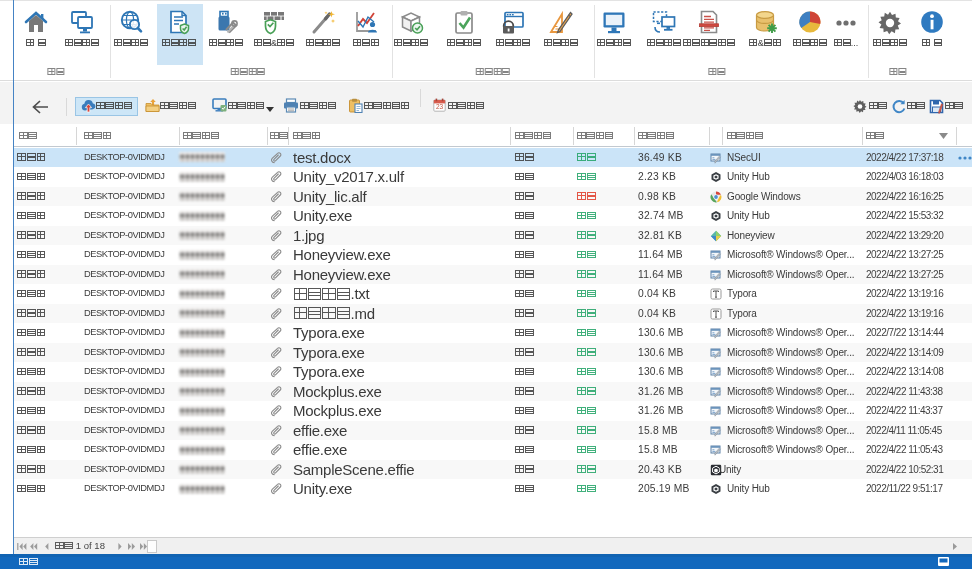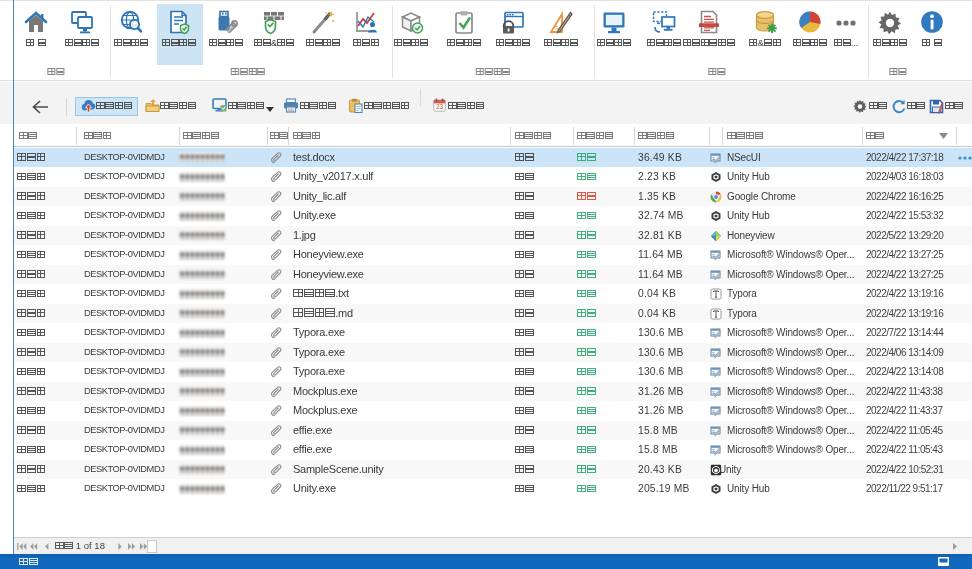--- a/index.html
+++ b/index.html
@@ -18,21 +18,21 @@
 .rlab{font-size:9px;margin-top:3px;white-space:nowrap}
 .glab{position:absolute;top:66px;font-size:9px;color:#707070;white-space:nowrap;transform:translateX(-50%)}
 .gsep{position:absolute;top:4px;height:73px;width:1px;background:#e2e2e2}
 .tbtxt{font-size:9.5px;color:#3c3c3c;white-space:nowrap}
 .hd{position:absolute;top:0;height:22px;line-height:22px;font-size:9.5px;color:#666;white-space:nowrap}
 .hsep{position:absolute;top:2px;height:18px;width:1px;background:#d6d6d6}
 .row{position:absolute;left:14px;width:958px;height:19.5px;font-size:10px;color:#3a3a3a}
 .c{position:absolute;top:0;height:19.5px;line-height:19.5px;white-space:nowrap;letter-spacing:-.15px}
 .tm{font-size:10px;letter-spacing:-.5px;color:#3f3f3f}
 .dk{font-size:9.3px;letter-spacing:-.45px}
-.fn{font-size:11px;letter-spacing:-.25px}
+.fn{font-size:15px;letter-spacing:-.25px}
 .sz{font-size:10.3px;letter-spacing:.2px}
 .blur{position:absolute;top:4.5px;height:10px;width:46px;border-radius:1px;
   background:
    repeating-linear-gradient(90deg,rgba(255,255,255,.35) 0 2px,rgba(0,0,0,0) 2px 5px),
    linear-gradient(180deg,#e7e5e3 0 2px,#8e8c8a 3px 6px,#cdcbc9 7px 10px);
   filter:blur(.8px)}
 .grn{color:#21a366}.red{color:#e03a28}
 </style></head><body>
 <div class="ab" style="left:0;top:0;width:972px;height:81px;background:#fff;border-top:1px solid #e3e3e3;border-bottom:1px solid #dcdcdc">
 <div class="ab" style="left:157px;top:3px;width:46px;height:61px;background:#cde4f5"></div>
@@ -420,32 +420,32 @@
 <div class="c dk" style="left:70px">DESKTOP-0VIDMDJ</div>
 <div class="blur" style="left:165px"></div>
 <div class="ab" style="left:257px;top:4px">
       <svg width="11" height="12" viewBox="0 0 11 12">
         <path d="M3.2 10.6 a2.6 2.6 0 0 1 -1.8-4.5 L6.6 1.3 a1.9 1.9 0 0 1 2.7 2.7 L4.5 8.8 a1 1 0 0 1 -1.5-1.5 L7.3 3" fill="none" stroke="#8a8a8a" stroke-width="1.1" stroke-linecap="round"></path>
       </svg>
     </div>
 <div class="c fn" style="left:279px"><span>Unity_lic.alf</span></div>
 <div class="c" style="left:501px"><i class="j a"></i><i class="j b"></i></div>
 <div class="c red" style="left:563px"><i class="j a"></i><i class="j b"></i></div>
-<div class="c sz" style="left:624px">1.35 KB</div>
+<div class="c sz" style="left:624px">0.98 KB</div>
 <div class="ab" style="left:696px;top:4px">
       <svg width="12" height="12" viewBox="0 0 12 12">
         <circle cx="6" cy="6" r="5.4" fill="#e8e8e8"></circle>
         <path d="M6 .6 a5.4 5.4 0 0 1 4.9 3.1 H6 Z" fill="#d7473c"></path>
         <path d="M10.9 3.7 a5.4 5.4 0 0 1 -4 7.6 L9 6.4 Z" fill="#f3c030"></path>
         <path d="M1.3 3.2 a5.4 5.4 0 0 0 5.6 8.1 L3.2 6.2 Z" fill="#58a55c"></path>
         <circle cx="6" cy="6" r="2.5" fill="#fff"></circle>
         <circle cx="6" cy="6" r="1.9" fill="#4d8fd1"></circle>
       </svg>
     </div>
-<div class="c" style="left:713px">Google Chrome</div>
+<div class="c" style="left:713px">Google Windows</div>
 <div class="c tm" style="left:852px">2022/4/22 16:16:25</div>
 </div>
 <div class="row" style="top:206.0px;background:#ffffff">
 <div class="c" style="left:3px"><i class="j a"></i><i class="j b"></i><i class="j a"></i></div>
 <div class="c dk" style="left:70px">DESKTOP-0VIDMDJ</div>
 <div class="blur" style="left:165px"></div>
 <div class="ab" style="left:257px;top:4px">
       <svg width="11" height="12" viewBox="0 0 11 12">
         <path d="M3.2 10.6 a2.6 2.6 0 0 1 -1.8-4.5 L6.6 1.3 a1.9 1.9 0 0 1 2.7 2.7 L4.5 8.8 a1 1 0 0 1 -1.5-1.5 L7.3 3" fill="none" stroke="#8a8a8a" stroke-width="1.1" stroke-linecap="round"></path>
       </svg>
@@ -479,21 +479,21 @@
 <div class="c sz" style="left:624px">32.81 KB</div>
 <div class="ab" style="left:696px;top:4px">
       <svg width="12" height="12" viewBox="0 0 12 12">
         <path d="M6 .8 L11.2 6 L6 11.2 L.8 6 Z" fill="#58b7a8"></path>
         <path d="M6 .8 L11.2 6 H6 Z" fill="#8ed06e"></path>
         <path d="M6 11.2 L.8 6 H6 Z" fill="#3f88c9"></path>
         <path d="M11.2 6 L6 11.2 V6 Z" fill="#e8cf4a"></path>
       </svg>
     </div>
 <div class="c" style="left:713px">Honeyview</div>
-<div class="c tm" style="left:852px">2022/5/22 13:29:20</div>
+<div class="c tm" style="left:852px">2022/4/22 13:29:20</div>
 </div>
 <div class="row" style="top:245.0px;background:#ffffff">
 <div class="c" style="left:3px"><i class="j a"></i><i class="j b"></i><i class="j a"></i></div>
 <div class="c dk" style="left:70px">DESKTOP-0VIDMDJ</div>
 <div class="blur" style="left:165px"></div>
 <div class="ab" style="left:257px;top:4px">
       <svg width="11" height="12" viewBox="0 0 11 12">
         <path d="M3.2 10.6 a2.6 2.6 0 0 1 -1.8-4.5 L6.6 1.3 a1.9 1.9 0 0 1 2.7 2.7 L4.5 8.8 a1 1 0 0 1 -1.5-1.5 L7.3 3" fill="none" stroke="#8a8a8a" stroke-width="1.1" stroke-linecap="round"></path>
       </svg>
     </div>
@@ -623,21 +623,21 @@
 <div class="ab" style="left:696px;top:4px">
       <svg width="12" height="12" viewBox="0 0 12 12">
         <rect x="1" y="2" width="9" height="7" fill="#f4f7fa" stroke="#5e82a8" stroke-width="1"></rect>
         <rect x="1" y="2" width="9" height="1.8" fill="#6b93bb"></rect>
         <path d="M10.6 4.8 L6.4 9.6 L5 11.2 L4.7 9.4 L9.2 4.2" fill="#b8bfc6" stroke="#7d878f" stroke-width=".5"></path>
         <rect x="2.4" y="5.2" width="2" height="1.1" fill="#88abd0"></rect>
         <rect x="2.4" y="6.9" width="3" height="1.1" fill="#88abd0"></rect>
       </svg>
     </div>
 <div class="c" style="left:713px">Microsoft® Windows® Oper...</div>
-<div class="c tm" style="left:852px">2022/4/06 13:14:09</div>
+<div class="c tm" style="left:852px">2022/4/22 13:14:09</div>
 </div>
 <div class="row" style="top:362.0px;background:#ffffff">
 <div class="c" style="left:3px"><i class="j a"></i><i class="j b"></i><i class="j a"></i></div>
 <div class="c dk" style="left:70px">DESKTOP-0VIDMDJ</div>
 <div class="blur" style="left:165px"></div>
 <div class="ab" style="left:257px;top:4px">
       <svg width="11" height="12" viewBox="0 0 11 12">
         <path d="M3.2 10.6 a2.6 2.6 0 0 1 -1.8-4.5 L6.6 1.3 a1.9 1.9 0 0 1 2.7 2.7 L4.5 8.8 a1 1 0 0 1 -1.5-1.5 L7.3 3" fill="none" stroke="#8a8a8a" stroke-width="1.1" stroke-linecap="round"></path>
       </svg>
     </div>
@@ -723,21 +723,21 @@
 <div class="ab" style="left:696px;top:4px">
       <svg width="12" height="12" viewBox="0 0 12 12">
         <rect x="1" y="2" width="9" height="7" fill="#f4f7fa" stroke="#5e82a8" stroke-width="1"></rect>
         <rect x="1" y="2" width="9" height="1.8" fill="#6b93bb"></rect>
         <path d="M10.6 4.8 L6.4 9.6 L5 11.2 L4.7 9.4 L9.2 4.2" fill="#b8bfc6" stroke="#7d878f" stroke-width=".5"></path>
         <rect x="2.4" y="5.2" width="2" height="1.1" fill="#88abd0"></rect>
         <rect x="2.4" y="6.9" width="3" height="1.1" fill="#88abd0"></rect>
       </svg>
     </div>
 <div class="c" style="left:713px">Microsoft® Windows® Oper...</div>
-<div class="c tm" style="left:852px">2022/4/22 11:05:45</div>
+<div class="c tm" style="left:852px">2022/4/11 11:05:45</div>
 </div>
 <div class="row" style="top:440.0px;background:#ffffff">
 <div class="c" style="left:3px"><i class="j a"></i><i class="j b"></i><i class="j a"></i></div>
 <div class="c dk" style="left:70px">DESKTOP-0VIDMDJ</div>
 <div class="blur" style="left:165px"></div>
 <div class="ab" style="left:257px;top:4px">
       <svg width="11" height="12" viewBox="0 0 11 12">
         <path d="M3.2 10.6 a2.6 2.6 0 0 1 -1.8-4.5 L6.6 1.3 a1.9 1.9 0 0 1 2.7 2.7 L4.5 8.8 a1 1 0 0 1 -1.5-1.5 L7.3 3" fill="none" stroke="#8a8a8a" stroke-width="1.1" stroke-linecap="round"></path>
       </svg>
     </div>
@@ -759,21 +759,21 @@
 </div>
 <div class="row" style="top:459.5px;background:#f8f8f8">
 <div class="c" style="left:3px"><i class="j a"></i><i class="j b"></i><i class="j a"></i></div>
 <div class="c dk" style="left:70px">DESKTOP-0VIDMDJ</div>
 <div class="blur" style="left:165px"></div>
 <div class="ab" style="left:257px;top:4px">
       <svg width="11" height="12" viewBox="0 0 11 12">
         <path d="M3.2 10.6 a2.6 2.6 0 0 1 -1.8-4.5 L6.6 1.3 a1.9 1.9 0 0 1 2.7 2.7 L4.5 8.8 a1 1 0 0 1 -1.5-1.5 L7.3 3" fill="none" stroke="#8a8a8a" stroke-width="1.1" stroke-linecap="round"></path>
       </svg>
     </div>
-<div class="c fn" style="left:279px"><span>SampleScene.unity</span></div>
+<div class="c fn" style="left:279px"><span>SampleScene.effie</span></div>
 <div class="c" style="left:501px"><i class="j a"></i><i class="j b"></i></div>
 <div class="c grn" style="left:563px"><i class="j a"></i><i class="j b"></i></div>
 <div class="c sz" style="left:624px">20.43 KB</div>
 <div class="ab" style="left:696px;top:4px">
       <svg width="12" height="12" viewBox="0 0 12 12">
         <rect x=".8" y=".8" width="10.4" height="10.4" rx="1.2" fill="#2a2d33"></rect>
         <path d="M6 2.2 L9.4 4.1 V8 L6 9.9 L2.6 8 V4.1 Z" fill="none" stroke="#fff" stroke-width="1"></path>
         <path d="M6 4.5 L7.8 5.5 V7.5 L6 8.5 L4.2 7.5 V5.5 Z" fill="#fff"></path>
       </svg>
     </div>

